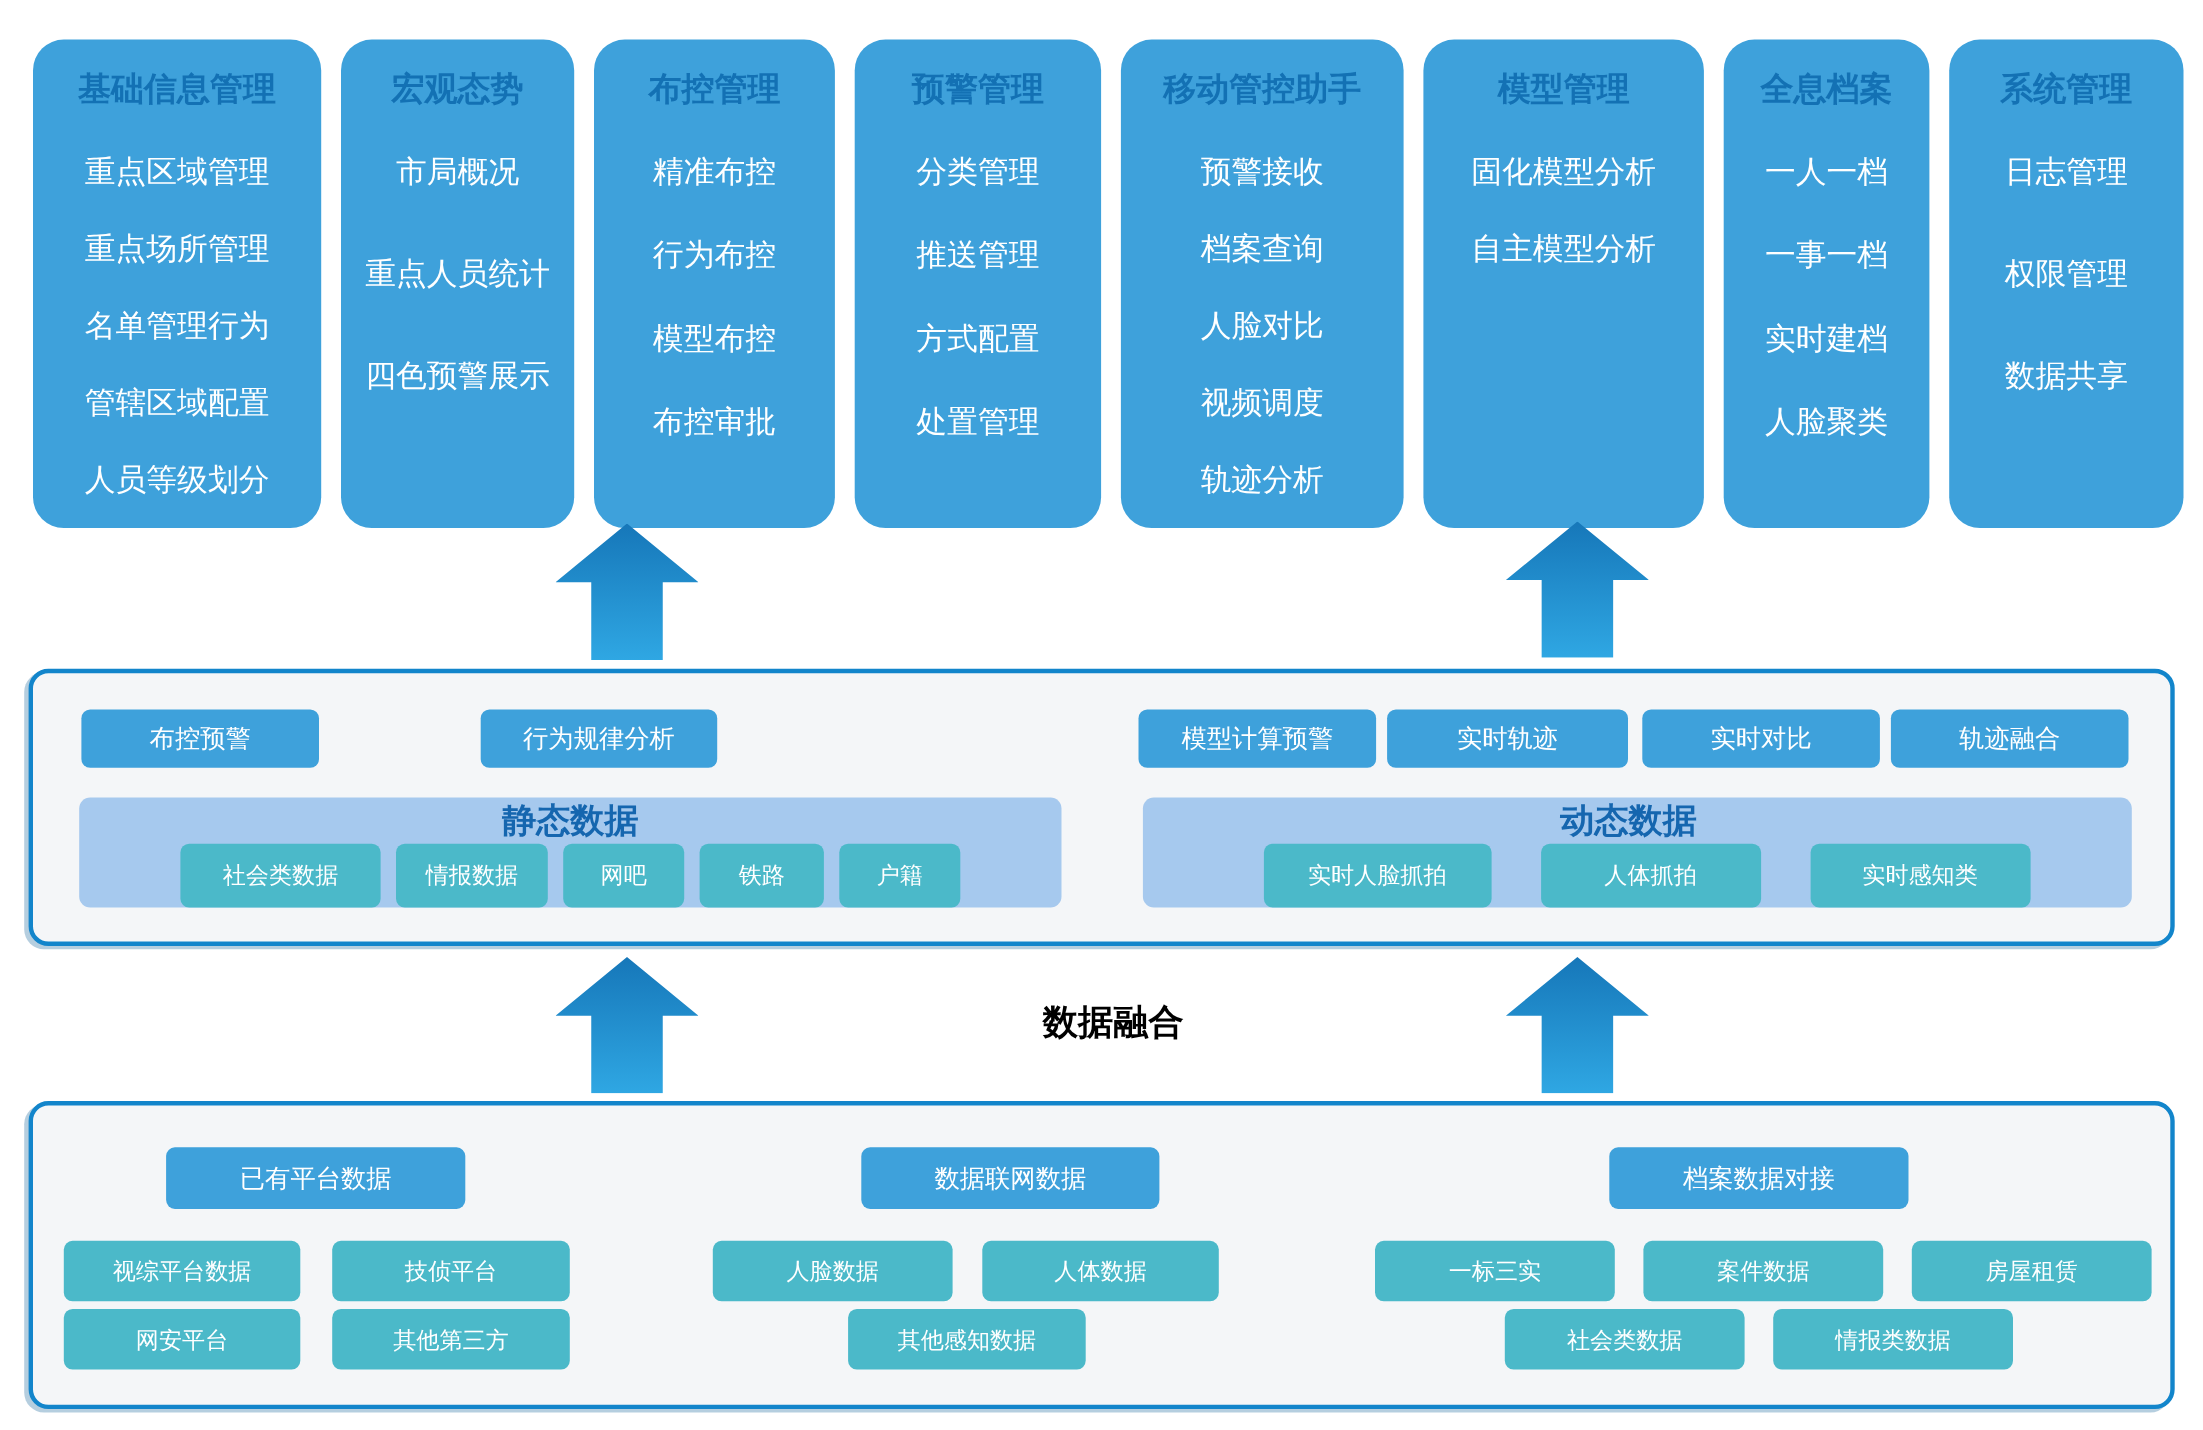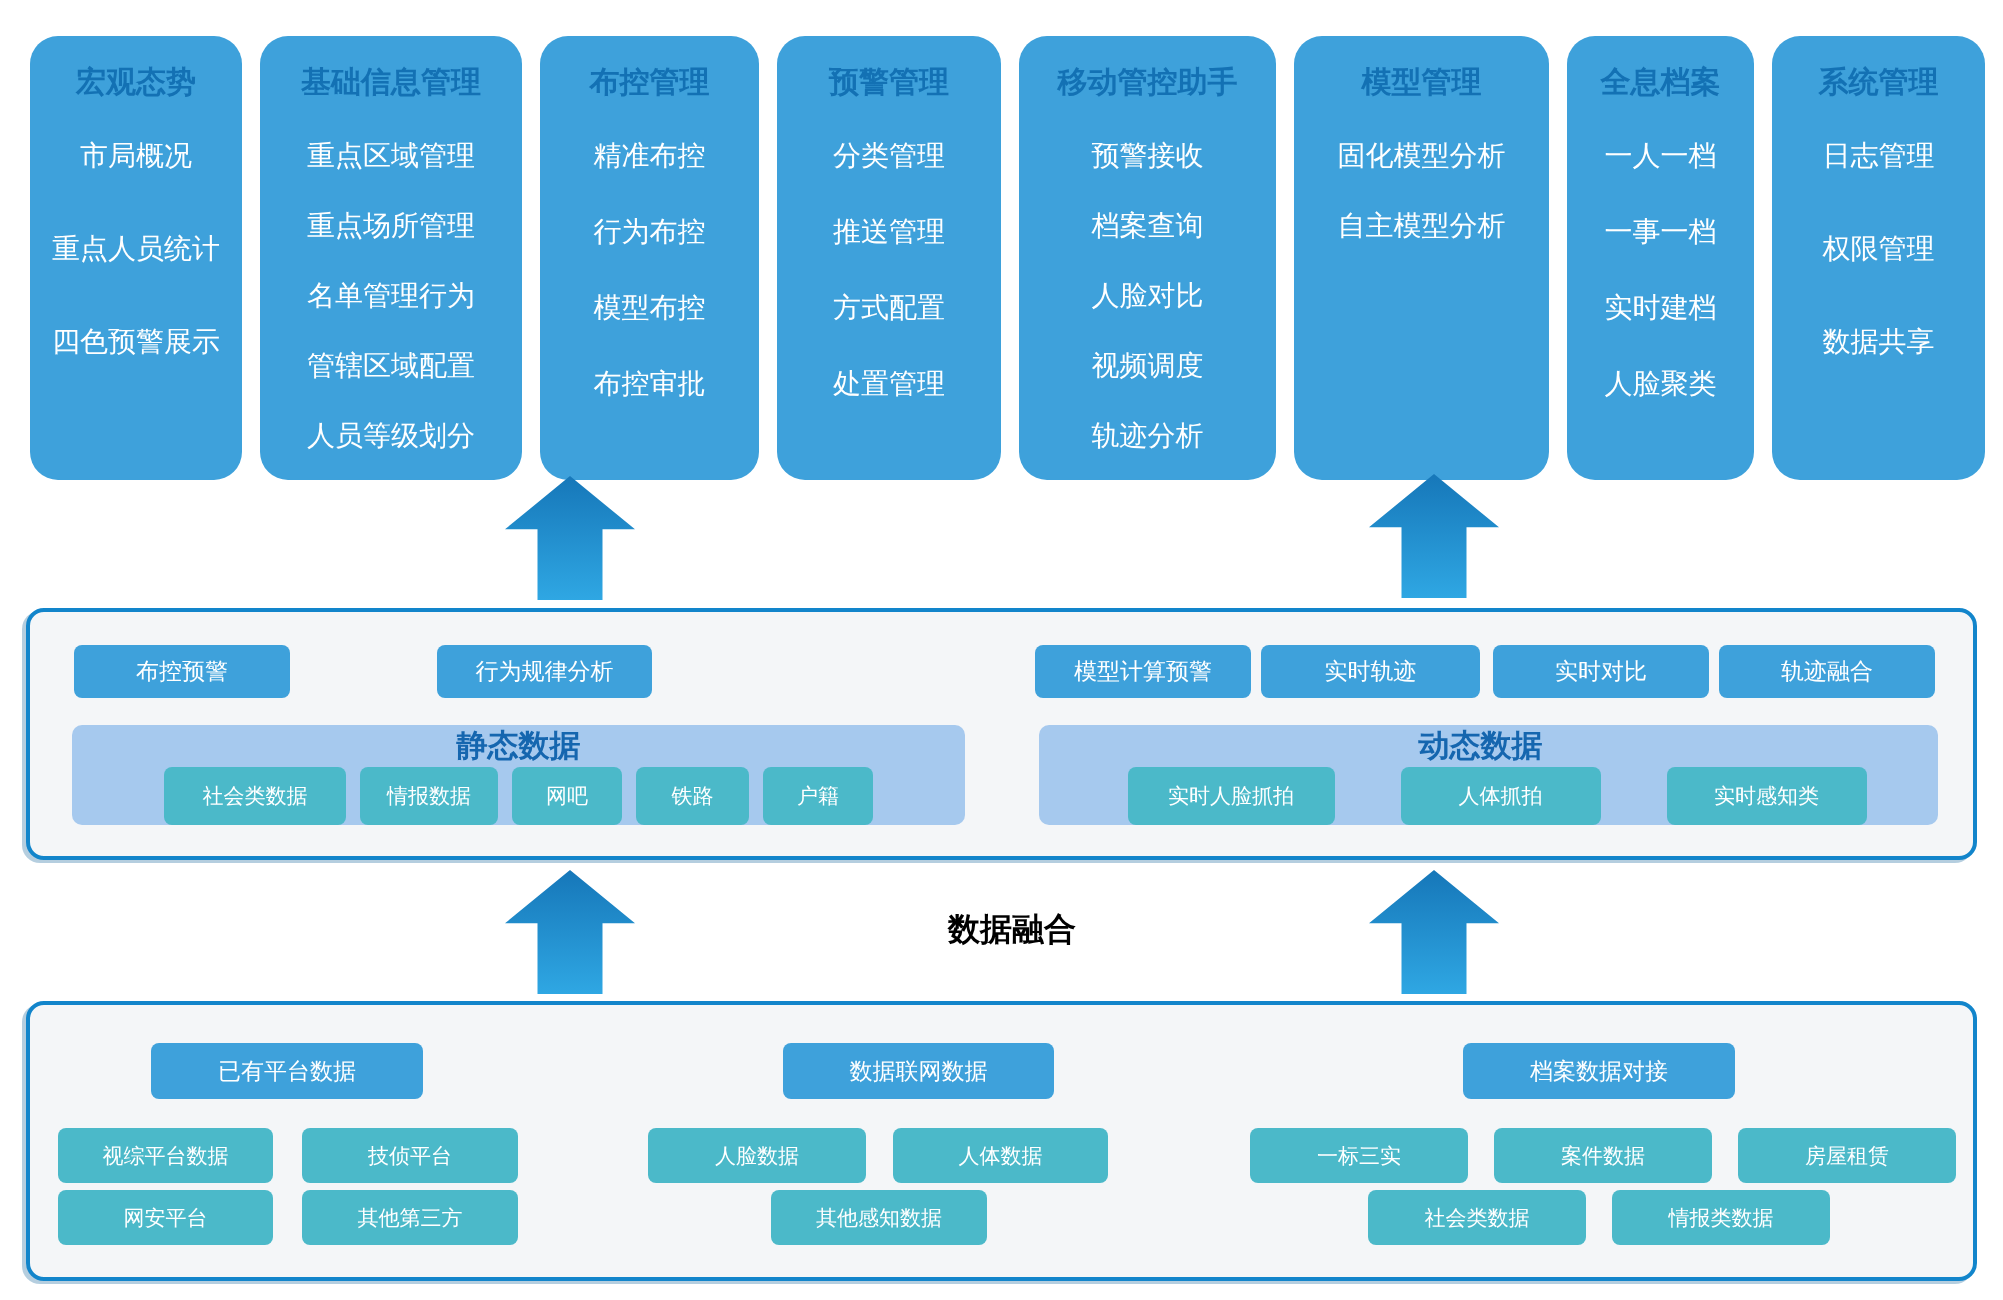--- a/index.html
+++ b/index.html
@@ -33,54 +33,54 @@
             display:flex;align-items:center;justify-content:center;font-size:23px;white-space:nowrap;}
   .tealpill{background:var(--teal);border-radius:8px;color:#fff;display:flex;align-items:center;
             justify-content:center;font-size:21px;height:58px;white-space:nowrap;}
   .tealpill.abs{position:absolute;height:55px;}
 
   
   .band{position:absolute;top:113px;height:100px;background:var(--band_bg);border-radius:10px;
         display:flex;align-items:center;flex-direction:column;}
   .band-label{font-size:31px;font-weight:bold;color:var(--band_label);white-space:nowrap;}
   .band-pills{display:flex;gap:14px;}
-  .band-pills.wide{gap:66px;padding-left:17px;}
+  .band-pills.wide{gap:45px;padding-left:17px;}
 
   
   .arrow{position:absolute;width:130px;height:124px;
          background:linear-gradient(180deg,var(--arrow_dark) 0%,var(--arrow_light) 100%);
          clip-path:polygon(50% 0,100% 43%,75% 43%,75% 100%,25% 100%,25% 43%,0 43%);}
   #arrow-tl{left:505px;top:476px;}  #arrow-tr{left:1369px;top:474px;}
   #arrow-bl{left:505px;top:870px;}  #arrow-br{left:1369px;top:870px;}
 
   .fusion-label{position:absolute;left:948px;top:908px;font-size:32px;font-weight:bold;
                 color:var(--fusion_text);white-space:nowrap;}
 </style>
 </head>
 <body>
 
 <div id="canvas">
 
   <div id="modules">
-    <div class="module" style="width:212px">
-      <div class="module-title">宏观态势</div>
-      <div class="module-items g3">
-        <div class="module-item">市局概况</div>
-        <div class="module-item">重点人员统计</div>
-        <div class="module-item">四色预警展示</div>
-      </div>
-    </div>
     <div class="module" style="width:262px">
       <div class="module-title">基础信息管理</div>
       <div class="module-items g5">
         <div class="module-item">重点区域管理</div>
         <div class="module-item">重点场所管理</div>
         <div class="module-item">名单管理行为</div>
         <div class="module-item">管辖区域配置</div>
         <div class="module-item">人员等级划分</div>
+      </div>
+    </div>
+    <div class="module" style="width:212px">
+      <div class="module-title">宏观态势</div>
+      <div class="module-items g3">
+        <div class="module-item">市局概况</div>
+        <div class="module-item">重点人员统计</div>
+        <div class="module-item">四色预警展示</div>
       </div>
     </div>
     <div class="module" style="width:219px">
       <div class="module-title">布控管理</div>
       <div class="module-items g4">
         <div class="module-item">精准布控</div>
         <div class="module-item">行为布控</div>
         <div class="module-item">模型布控</div>
         <div class="module-item">布控审批</div>
       </div>

